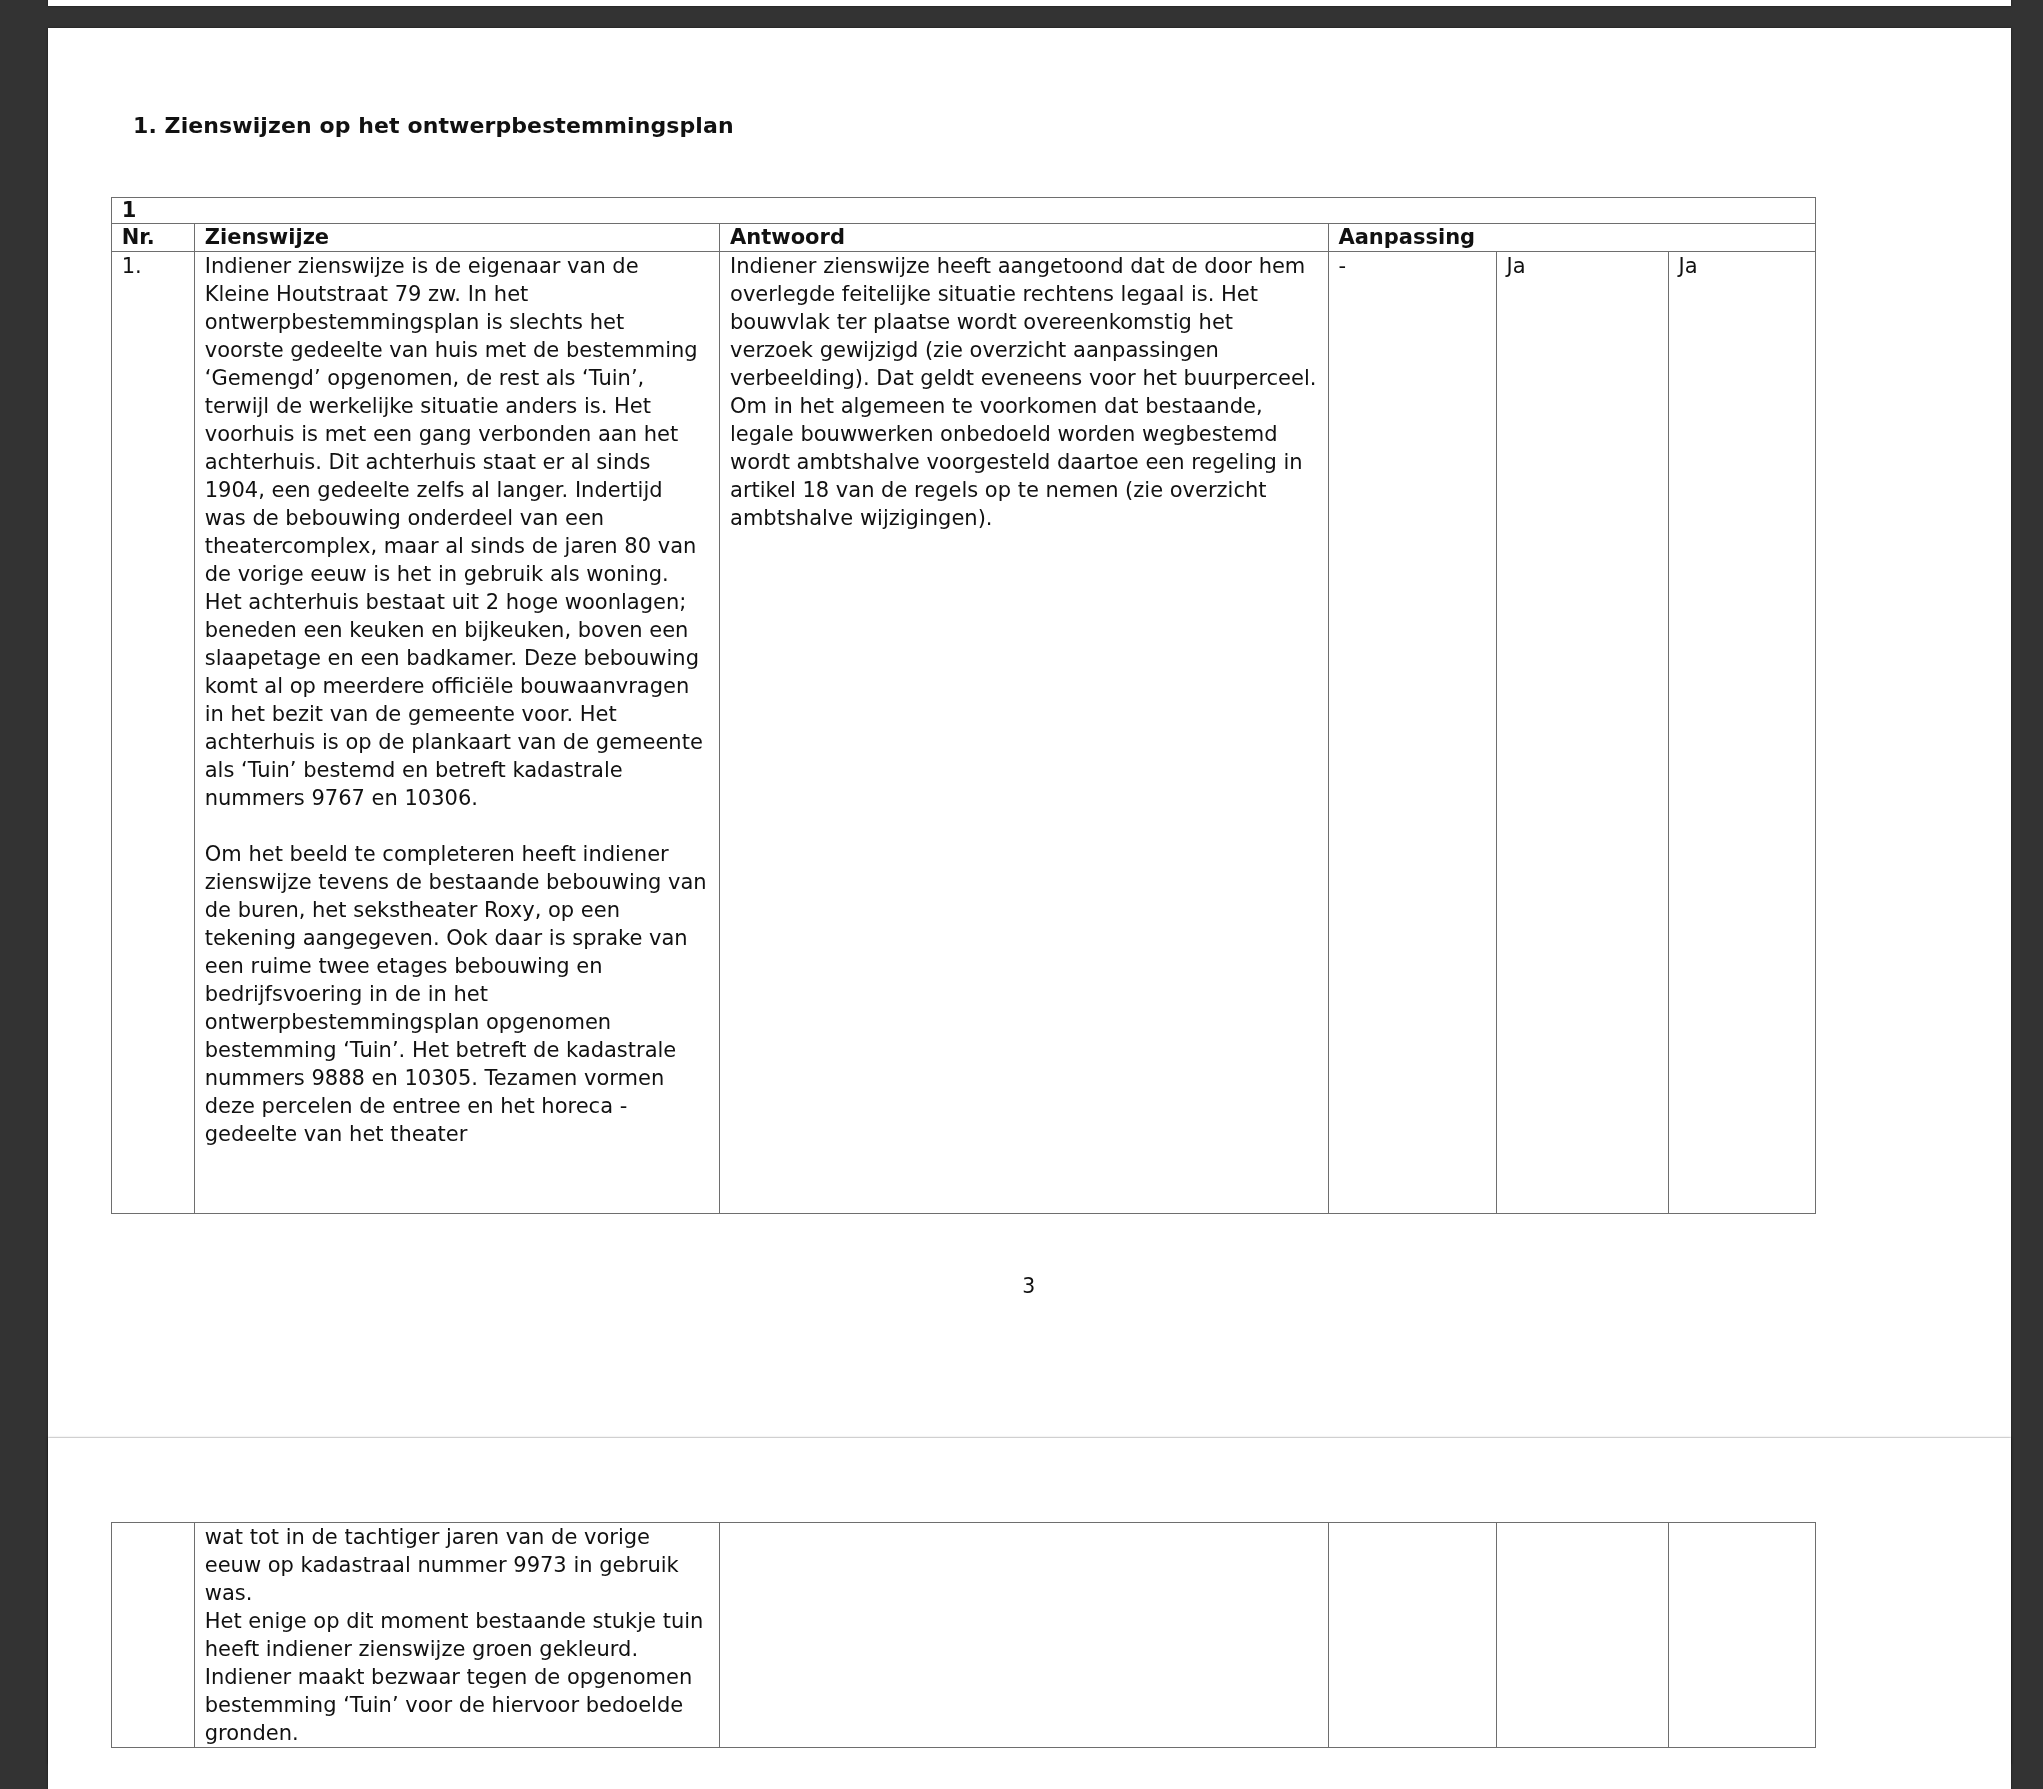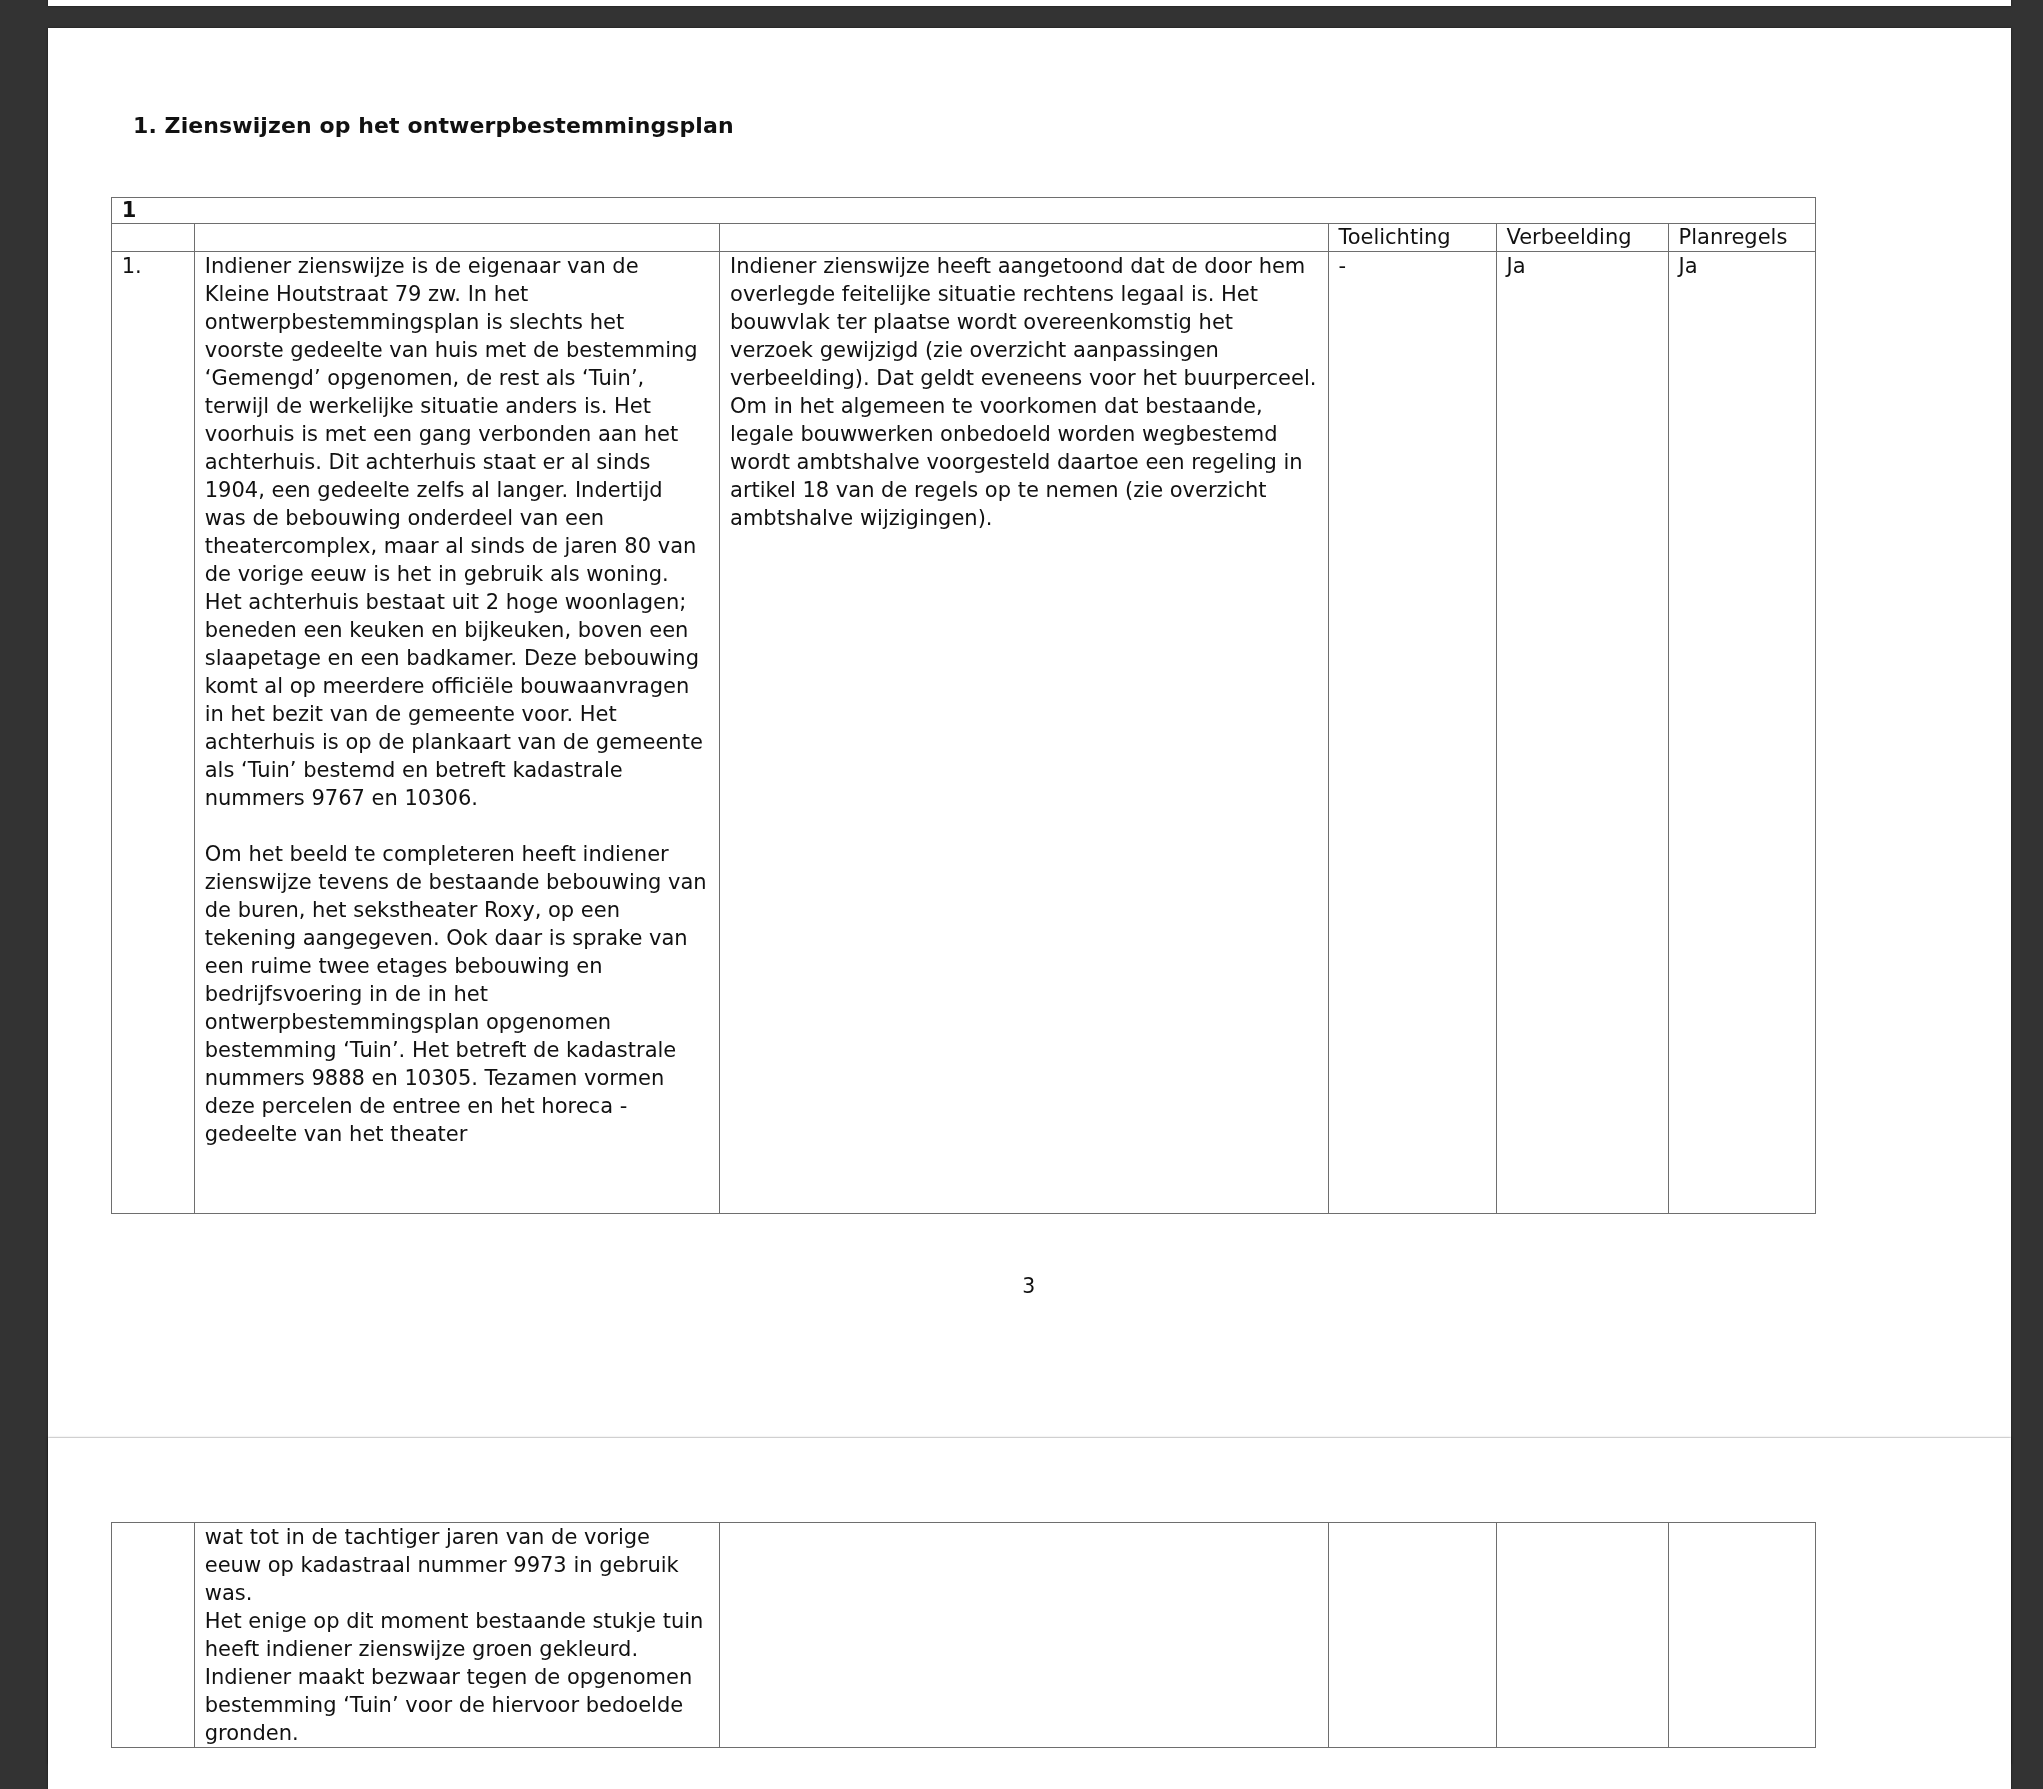--- a/index.html
+++ b/index.html
@@ -57,27 +57,25 @@
       <col style="width:525px">
       <col style="width:608px">
       <col style="width:168px">
       <col style="width:172px">
       <col style="width:147px">
     </colgroup>
     <tbody>
         <tr class="title-row">
       <td colspan="6" class="bold">1</td>
     </tr>
-    <tr class="sub-row">
-      <td></td>
-      <td></td>
-      <td></td>
-      <td>Toelichting</td>
-      <td>Verbeelding</td>
-      <td>Planregels</td>
+    <tr class="hdr-row">
+      <td class="bold">Nr.</td>
+      <td class="bold">Zienswijze</td>
+      <td class="bold">Antwoord</td>
+      <td colspan="3" class="bold">Aanpassing</td>
     </tr>
     <tr class="body-row tall-1">
       <td class="nr">1.</td>
       <td style="white-space:normal">
         <span>Indiener zienswijze is de eigenaar van de Kleine Houtstraat 79 zw. In het ontwerpbestemmingsplan is slechts het voorste gedeelte van huis met de bestemming ‘Gemengd’ opgenomen, de rest als ‘Tuin’, terwijl de werkelijke situatie anders is. Het voorhuis is met een gang verbonden aan het achterhuis. Dit achterhuis staat er al sinds 1904, een gedeelte zelfs al langer. Indertijd was de bebouwing onderdeel van een theatercomplex, maar al sinds de jaren 80 van de vorige eeuw is het in gebruik als woning. Het achterhuis bestaat uit 2 hoge woonlagen; beneden een keuken en bijkeuken, boven een slaapetage en een badkamer. Deze bebouwing komt al op meerdere officiële bouwaanvragen in het bezit van de gemeente voor. Het achterhuis is op de plankaart van de gemeente als ‘Tuin’ bestemd en betreft kadastrale nummers 9767 en 10306.</span>
         <span class="para-gap"></span>
         <span>Om het beeld te completeren heeft indiener zienswijze tevens de bestaande bebouwing van de buren, het sekstheater Roxy, op een tekening aangegeven. Ook daar is sprake van een ruime twee etages bebouwing en bedrijfsvoering in de in het ontwerpbestemmingsplan opgenomen bestemming ‘Tuin’. Het betreft de kadastrale nummers 9888 en 10305. Tezamen vormen deze percelen de entree en het horeca -gedeelte van het theater</span>
       </td>
       <td style="white-space:normal">Indiener zienswijze heeft aangetoond dat de door hem overlegde feitelijke situatie rechtens legaal is. Het bouwvlak ter plaatse wordt overeenkomstig het verzoek gewijzigd (zie overzicht aanpassingen verbeelding). Dat geldt eveneens voor het buurperceel. Om in het algemeen te voorkomen dat bestaande, legale bouwwerken onbedoeld worden wegbestemd wordt ambtshalve voorgesteld daartoe een regeling in artikel 18 van de regels op te nemen (zie overzicht ambtshalve wijzigingen).</td>
       <td>-</td>

